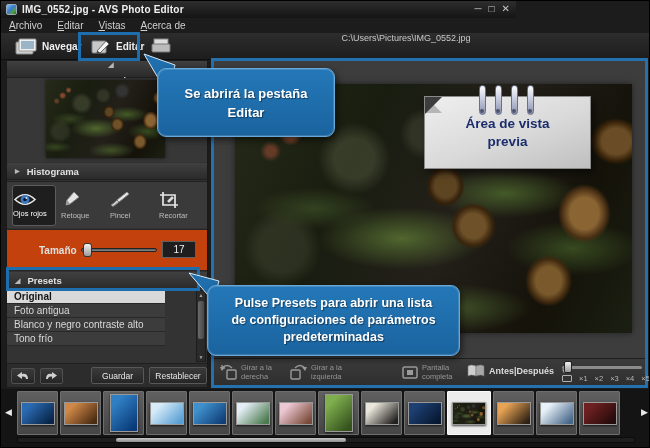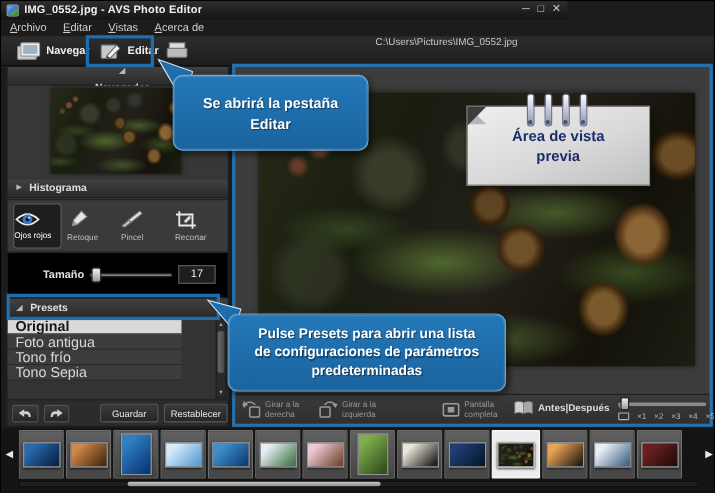--- a/index.html
+++ b/index.html
@@ -68,33 +68,33 @@
       radial-gradient(circle at 64% 14%, rgba(100,110,130,.25) 0 4%, transparent 8%),
       linear-gradient(115deg,#262a18 0%,#191d10 30%,#23201a 55%,#141209 80%,#1b1f12 100%);
   }
 
   .tools-row{position:absolute;left:0;top:120px;width:200px;height:47px;background:#3a3a3a;
     border-top:1px solid #222;display:flex;align-items:center;padding-left:5px;gap:5px;}
   .tool-btn{width:44px;height:41px;display:flex;flex-direction:column;align-items:flex-start;
     justify-content:center;gap:2px;color:#bdbdbd;font-size:7.5px;border-radius:3px;}
   .tool-btn.sel{background:#1e1e1e;border:1px solid #5c5c5c;color:#fff;}
 
-  .size-row{position:absolute;left:0;top:168px;width:200px;height:42px;background:#000000;
+  .size-row{position:absolute;left:0;top:168px;width:200px;height:42px;background:#c2410c;
     border-top:1px solid #262626;border-bottom:1px solid #262626;}
   .size-label{position:absolute;left:32px;top:15px;color:#e0e0e0;font-size:10px;font-weight:bold;}
   .slider-track{position:absolute;height:4px;background:linear-gradient(#555,#8a8a8a);
     border-radius:2px;border:1px solid #222;}
   .slider-thumb{position:absolute;width:9px;height:14px;border-radius:3px;
     background:linear-gradient(#f2f2f2,#9a9a9a);border:1px solid #333;}
   .size-value{position:absolute;left:155px;top:11px;width:34px;height:17px;background:#1e1e1e;
     border:1px solid #606060;color:#f0f0f0;font-size:10px;text-align:center;line-height:15px;}
 
   .presets-list{position:absolute;left:0;top:229px;width:200px;height:72px;background:#333;}
   .preset-row{height:14px;background:#3c3c3c;border-bottom:1px solid #282828;color:#d8d8d8;
-    font-size:13px;line-height:13px;padding-left:7px;width:158px;}
+    font-size:10px;line-height:13px;padding-left:7px;width:158px;}
   .preset-row.sel{background:#d9d9d9;color:#151515;font-weight:bold;}
   .v-scroll{position:absolute;right:1px;top:229px;width:10px;height:72px;background:#2b2b2b;
     border:1px solid #1d1d1d;}
   .v-scroll .thumb{position:absolute;left:1px;top:10px;width:6px;height:38px;
     background:linear-gradient(90deg,#6a6a6a,#4a4a4a);border-radius:2px;}
   .v-scroll .arr{position:absolute;left:0;width:8px;text-align:center;color:#aaa;font-size:5px;}
 
   .panel-actions{position:absolute;left:0;top:302px;width:200px;height:24px;background:#2c2c2c;
     border-top:1px solid #1f1f1f;display:flex;align-items:center;padding-left:4px;gap:5px;}
   .small-btn{height:17px;background:linear-gradient(#3a3a3a,#262626);border:1px solid #585858;
@@ -266,22 +266,22 @@
     </div>
 
     <div class="section-hdr" style="top:211px;">
       <span class="tri">◢</span>
       <span>Presets</span>
     </div>
 
     <div class="presets-list">
       <div class="preset-row sel">Original</div>
       <div class="preset-row">Foto antigua</div>
+      <div class="preset-row">Blanco y negro contraste alto</div>
       <div class="preset-row">Tono frío</div>
-      <div class="preset-row">Tono Sepia</div>
     </div>
     <div class="v-scroll">
       <span class="arr" style="top:1px;">▲</span>
       <div class="thumb"></div>
       <span class="arr" style="bottom:1px;">▼</span>
     </div>
 
     <div class="panel-actions">
       <div class="undo-btn">
         <svg width="16" height="10" viewBox="0 0 16 10">

